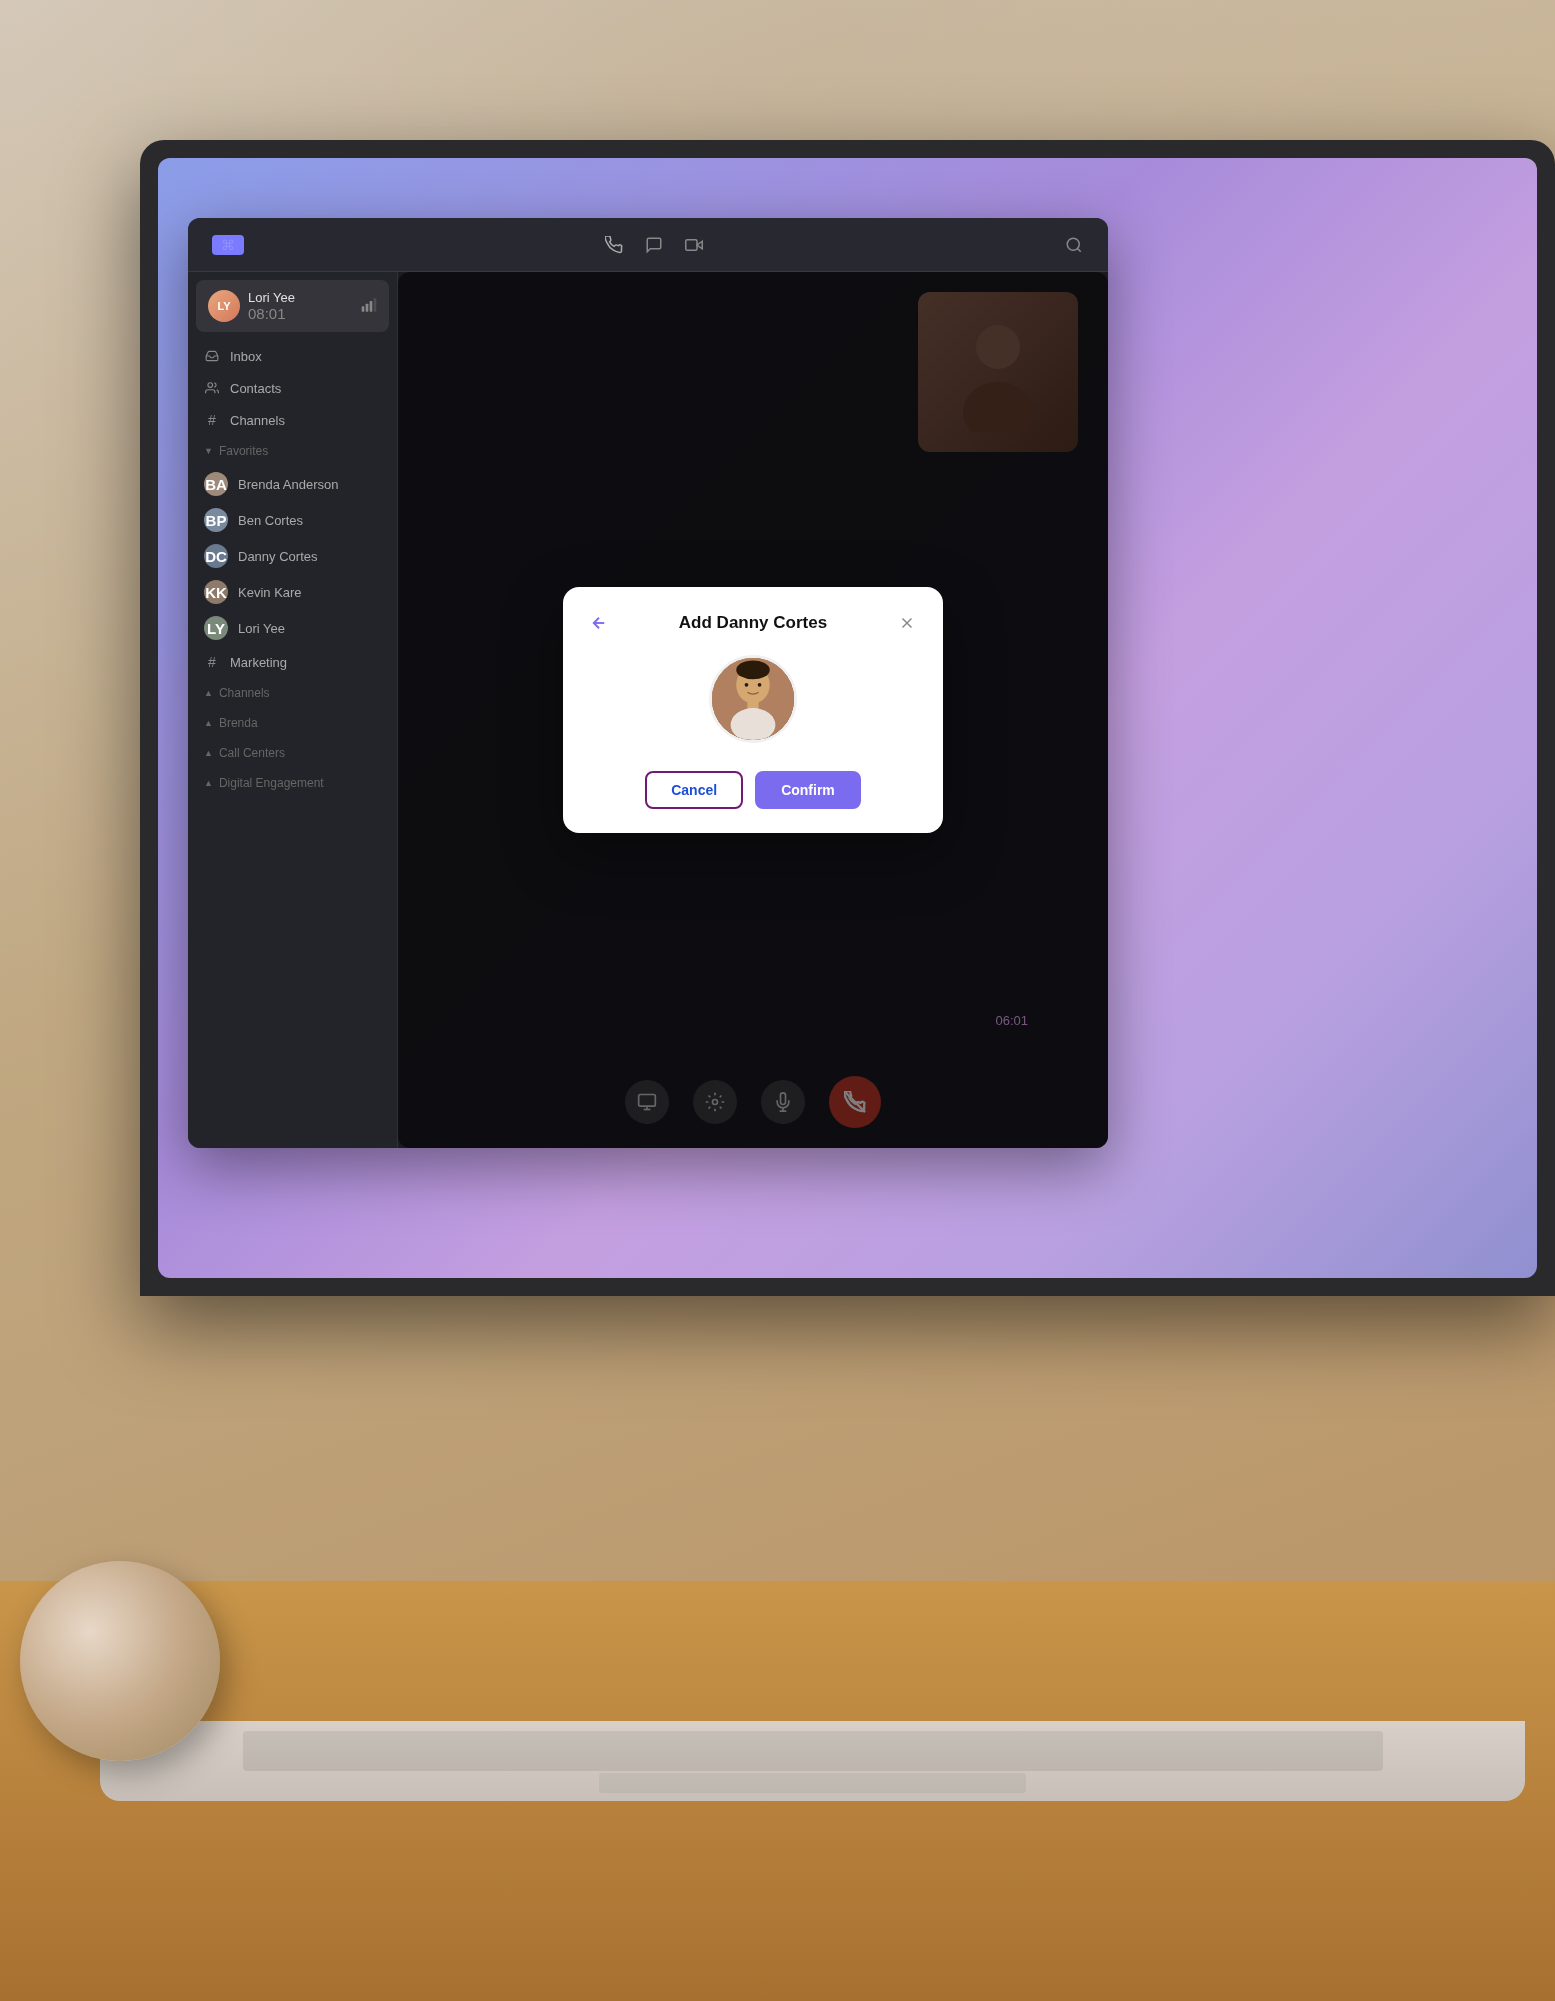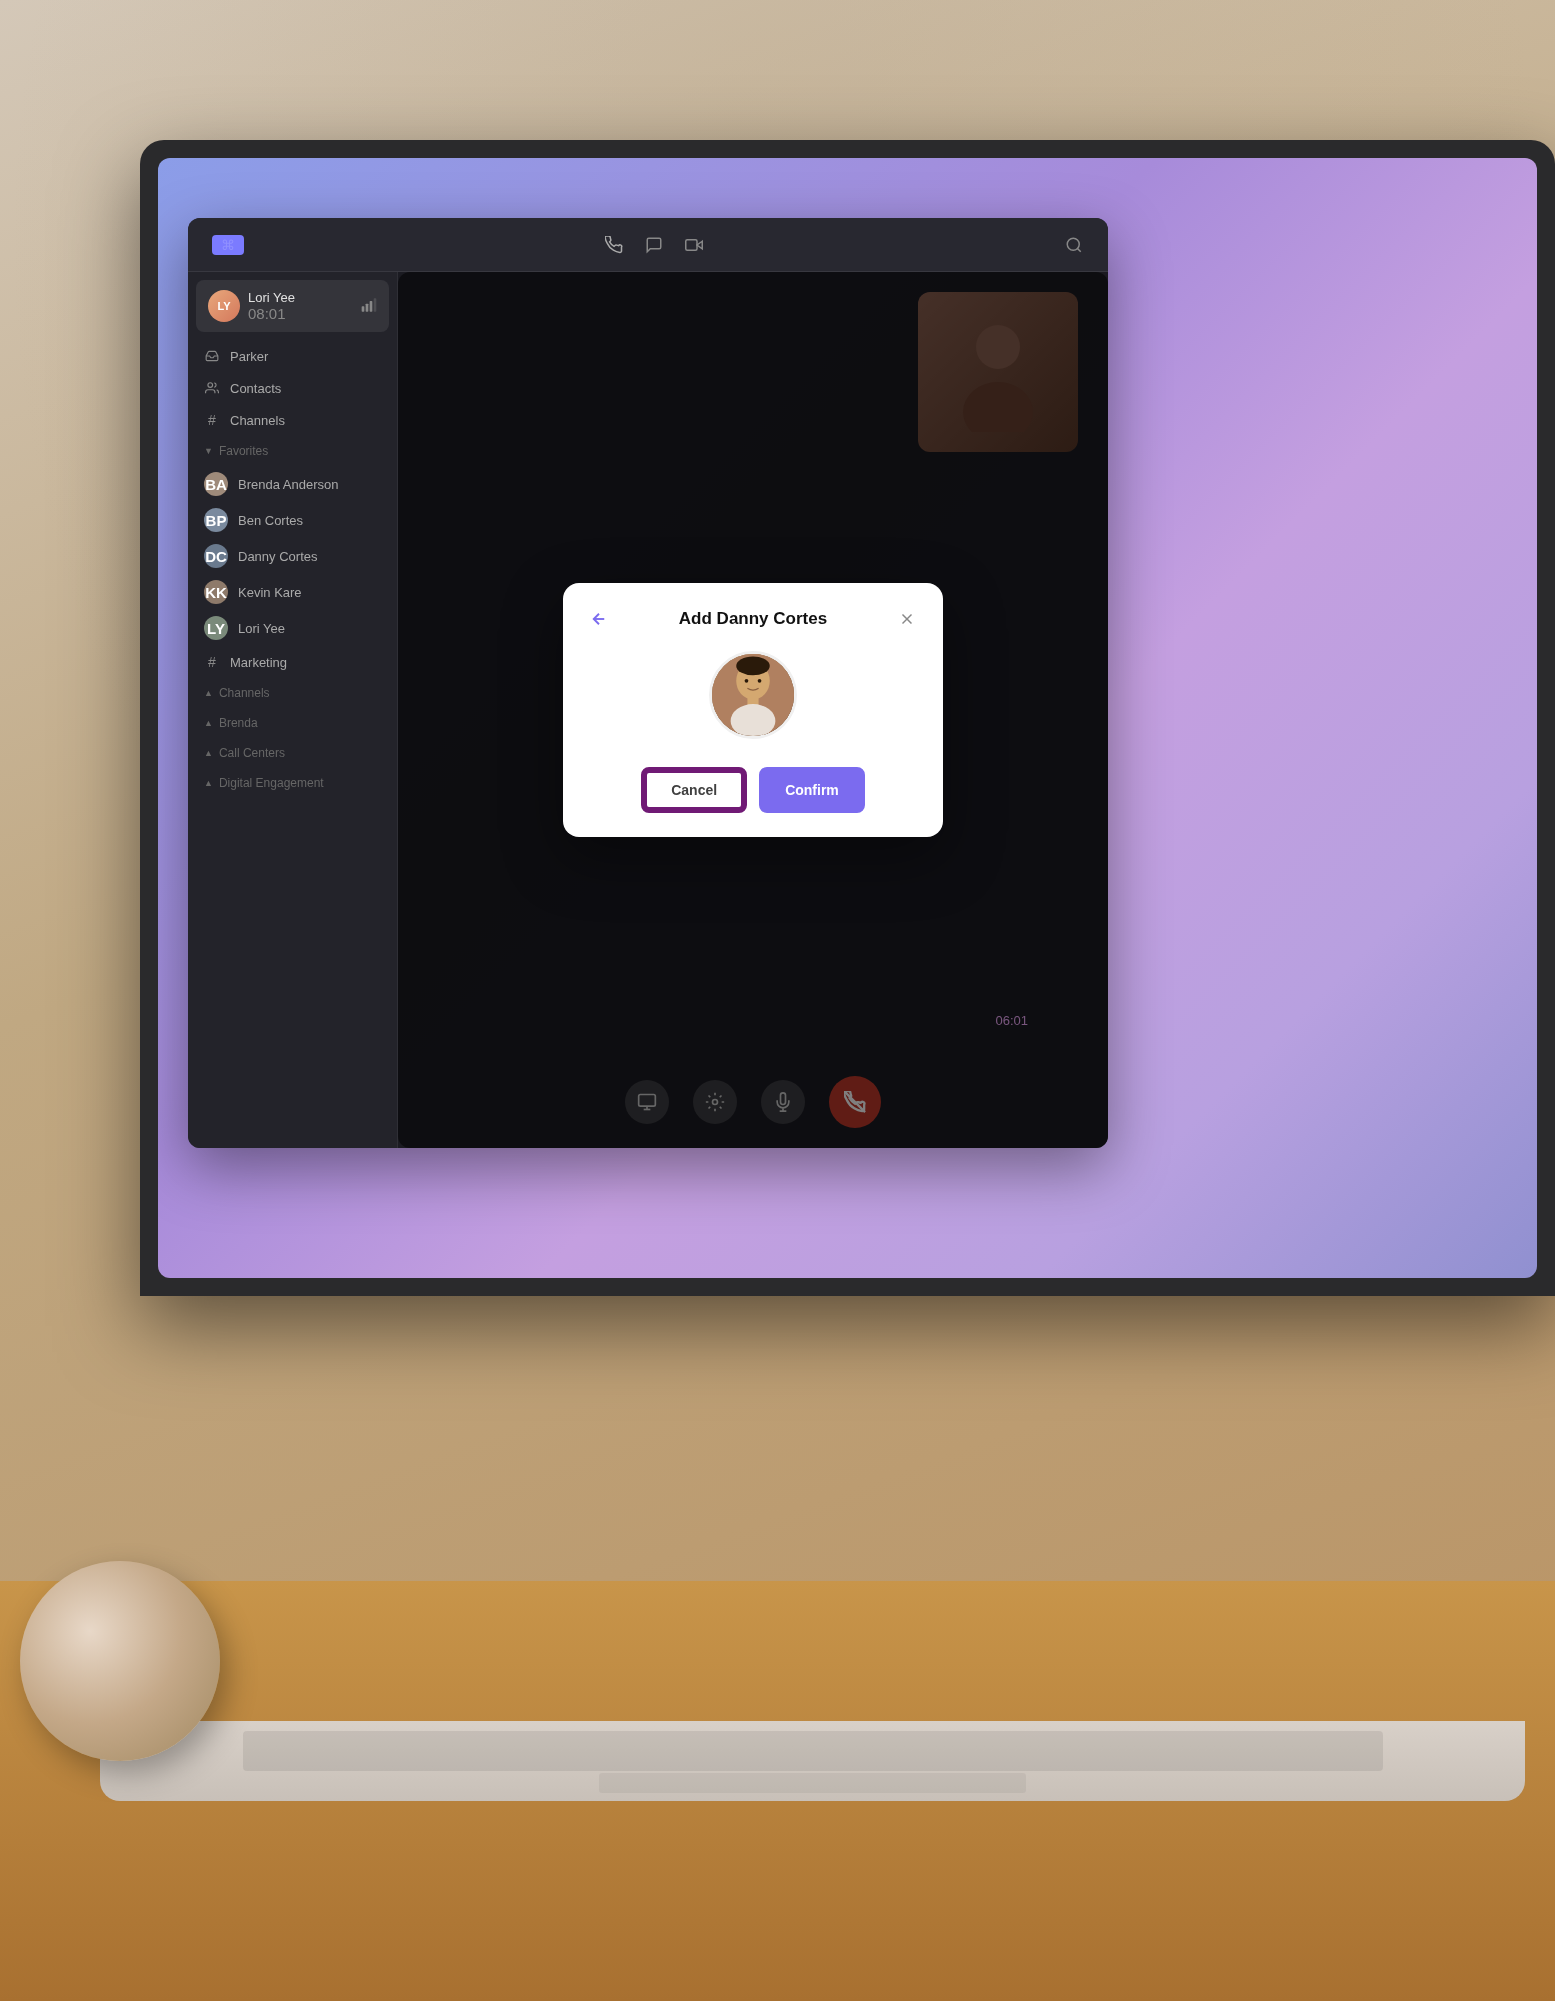--- a/index.html
+++ b/index.html
@@ -420,23 +420,23 @@
     }
 
     .modal-actions {
       display: flex;
       gap: 12px;
       justify-content: center;
     }
 
     .btn-cancel {
       padding: 9px 24px;
-      border: 6px solid #701a75;
+      border: 2px solid #701a75;
       background: transparent;
-      color: #404040;
+      color: #1d4ed8;
       border-radius: 8px;
       font-size: 14px;
       font-weight: 600;
       cursor: pointer;
     }
 
     .btn-confirm {
       padding: 9px 24px;
       border: 2px solid #7b6bef;
       background: #7b6bef;
@@ -580,21 +580,21 @@
               </div>
             </div>
 
             <div class="nav-item">
               <div class="nav-item-icon">
                 <svg width="14" height="14" viewBox="0 0 24 24" fill="none" stroke="#888" stroke-width="2">
                   <polyline points="22 12 16 12 14 15 10 15 8 12 2 12"></polyline>
                   <path d="M5.45 5.11L2 12v6a2 2 0 002 2h16a2 2 0 002-2v-6l-3.45-6.89A2 2 0 0016.76 4H7.24a2 2 0 00-1.79 1.11z"></path>
                 </svg>
               </div>
-              <span>Parker</span>
+              <span>Inbox</span>
             </div>
 
             <div class="nav-item">
               <div class="nav-item-icon">
                 <svg width="14" height="14" viewBox="0 0 24 24" fill="none" stroke="#888" stroke-width="2">
                   <path d="M17 21v-2a4 4 0 00-4-4H5a4 4 0 00-4 4v2"></path>
                   <circle cx="9" cy="7" r="4"></circle>
                   <path d="M23 21v-2a4 4 0 00-3-3.87M16 3.13a4 4 0 010 7.75"></path>
                 </svg>
               </div>

